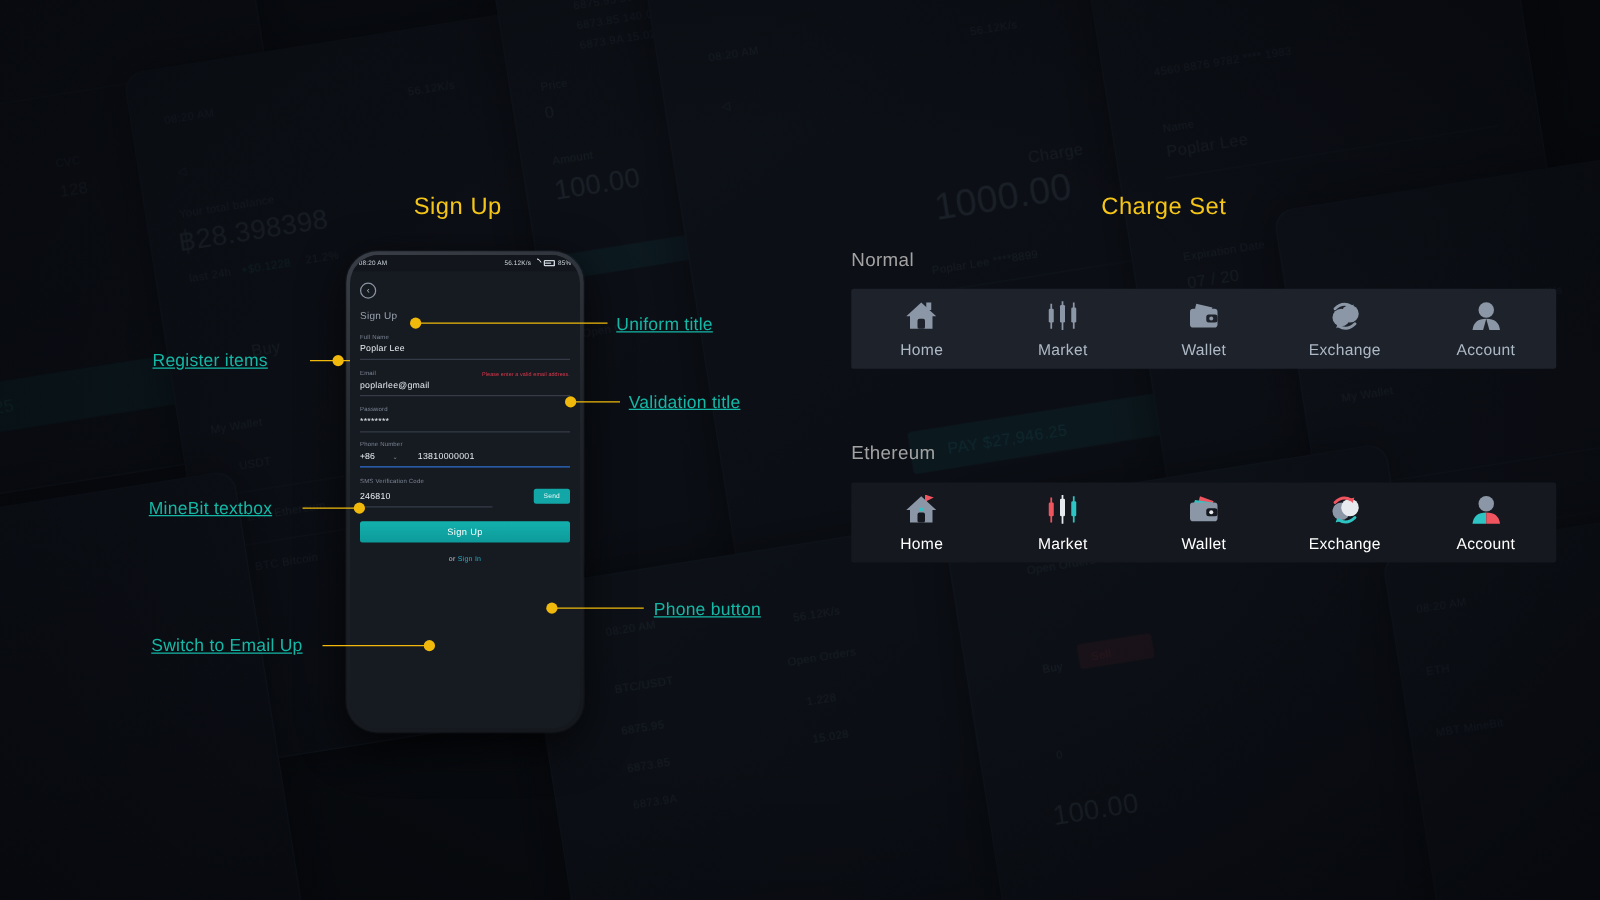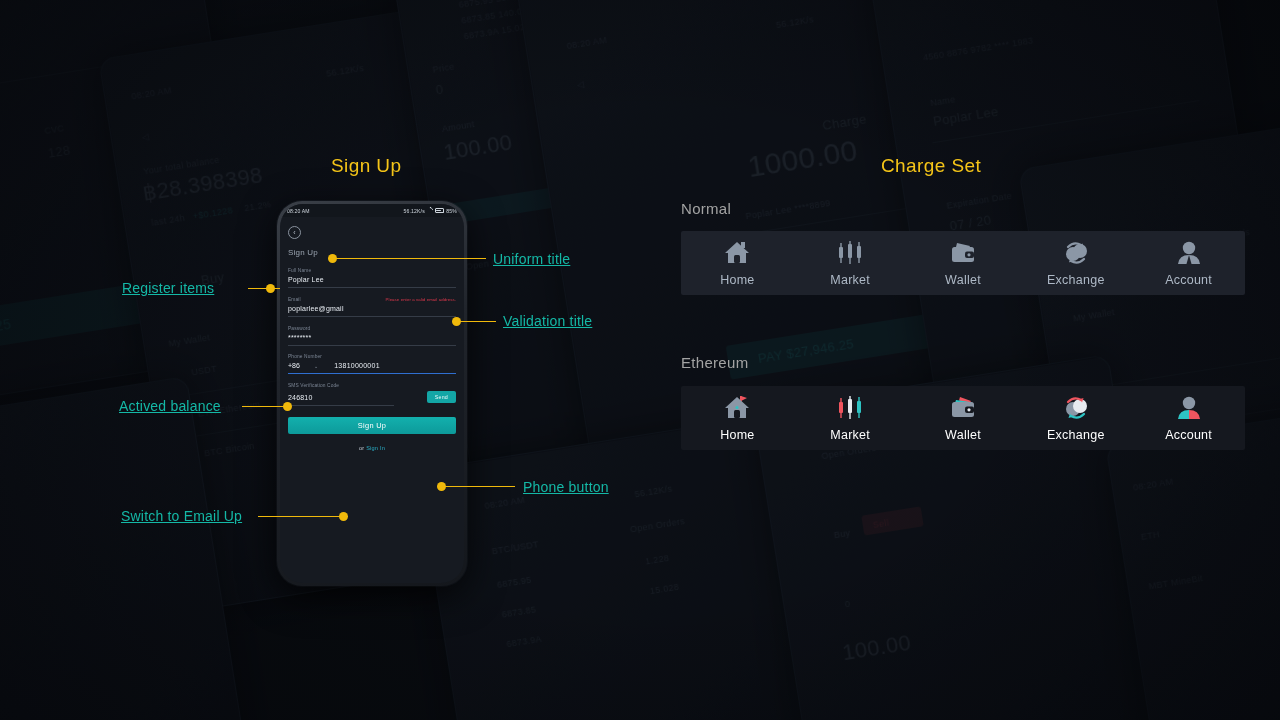--- a/index.html
+++ b/index.html
@@ -559,21 +559,21 @@
   </div>
 </div>
 
 <div class="anno">
   <div class="anno-text" style="left:122px; top:280px;">Register items</div>
   <div class="anno-line" style="left:248px; top:288px; width:32px;"></div>
   <div class="anno-dot" style="left:266px; top:284px;"></div>
 </div>
 
 <div class="anno">
-  <div class="anno-text" style="left:119px; top:398px;">Actived balance</div>
+  <div class="anno-text" style="left:119px; top:398px;">MineBit textbox</div>
   <div class="anno-line" style="left:242px; top:406px; width:48px;"></div>
   <div class="anno-dot" style="left:283px; top:402px;"></div>
 </div>
 
 <div class="anno">
   <div class="anno-text" style="left:121px; top:508px;">Switch to Email Up</div>
   <div class="anno-line" style="left:258px; top:516px; width:90px;"></div>
   <div class="anno-dot" style="left:339px; top:512px;"></div>
 </div>
 

